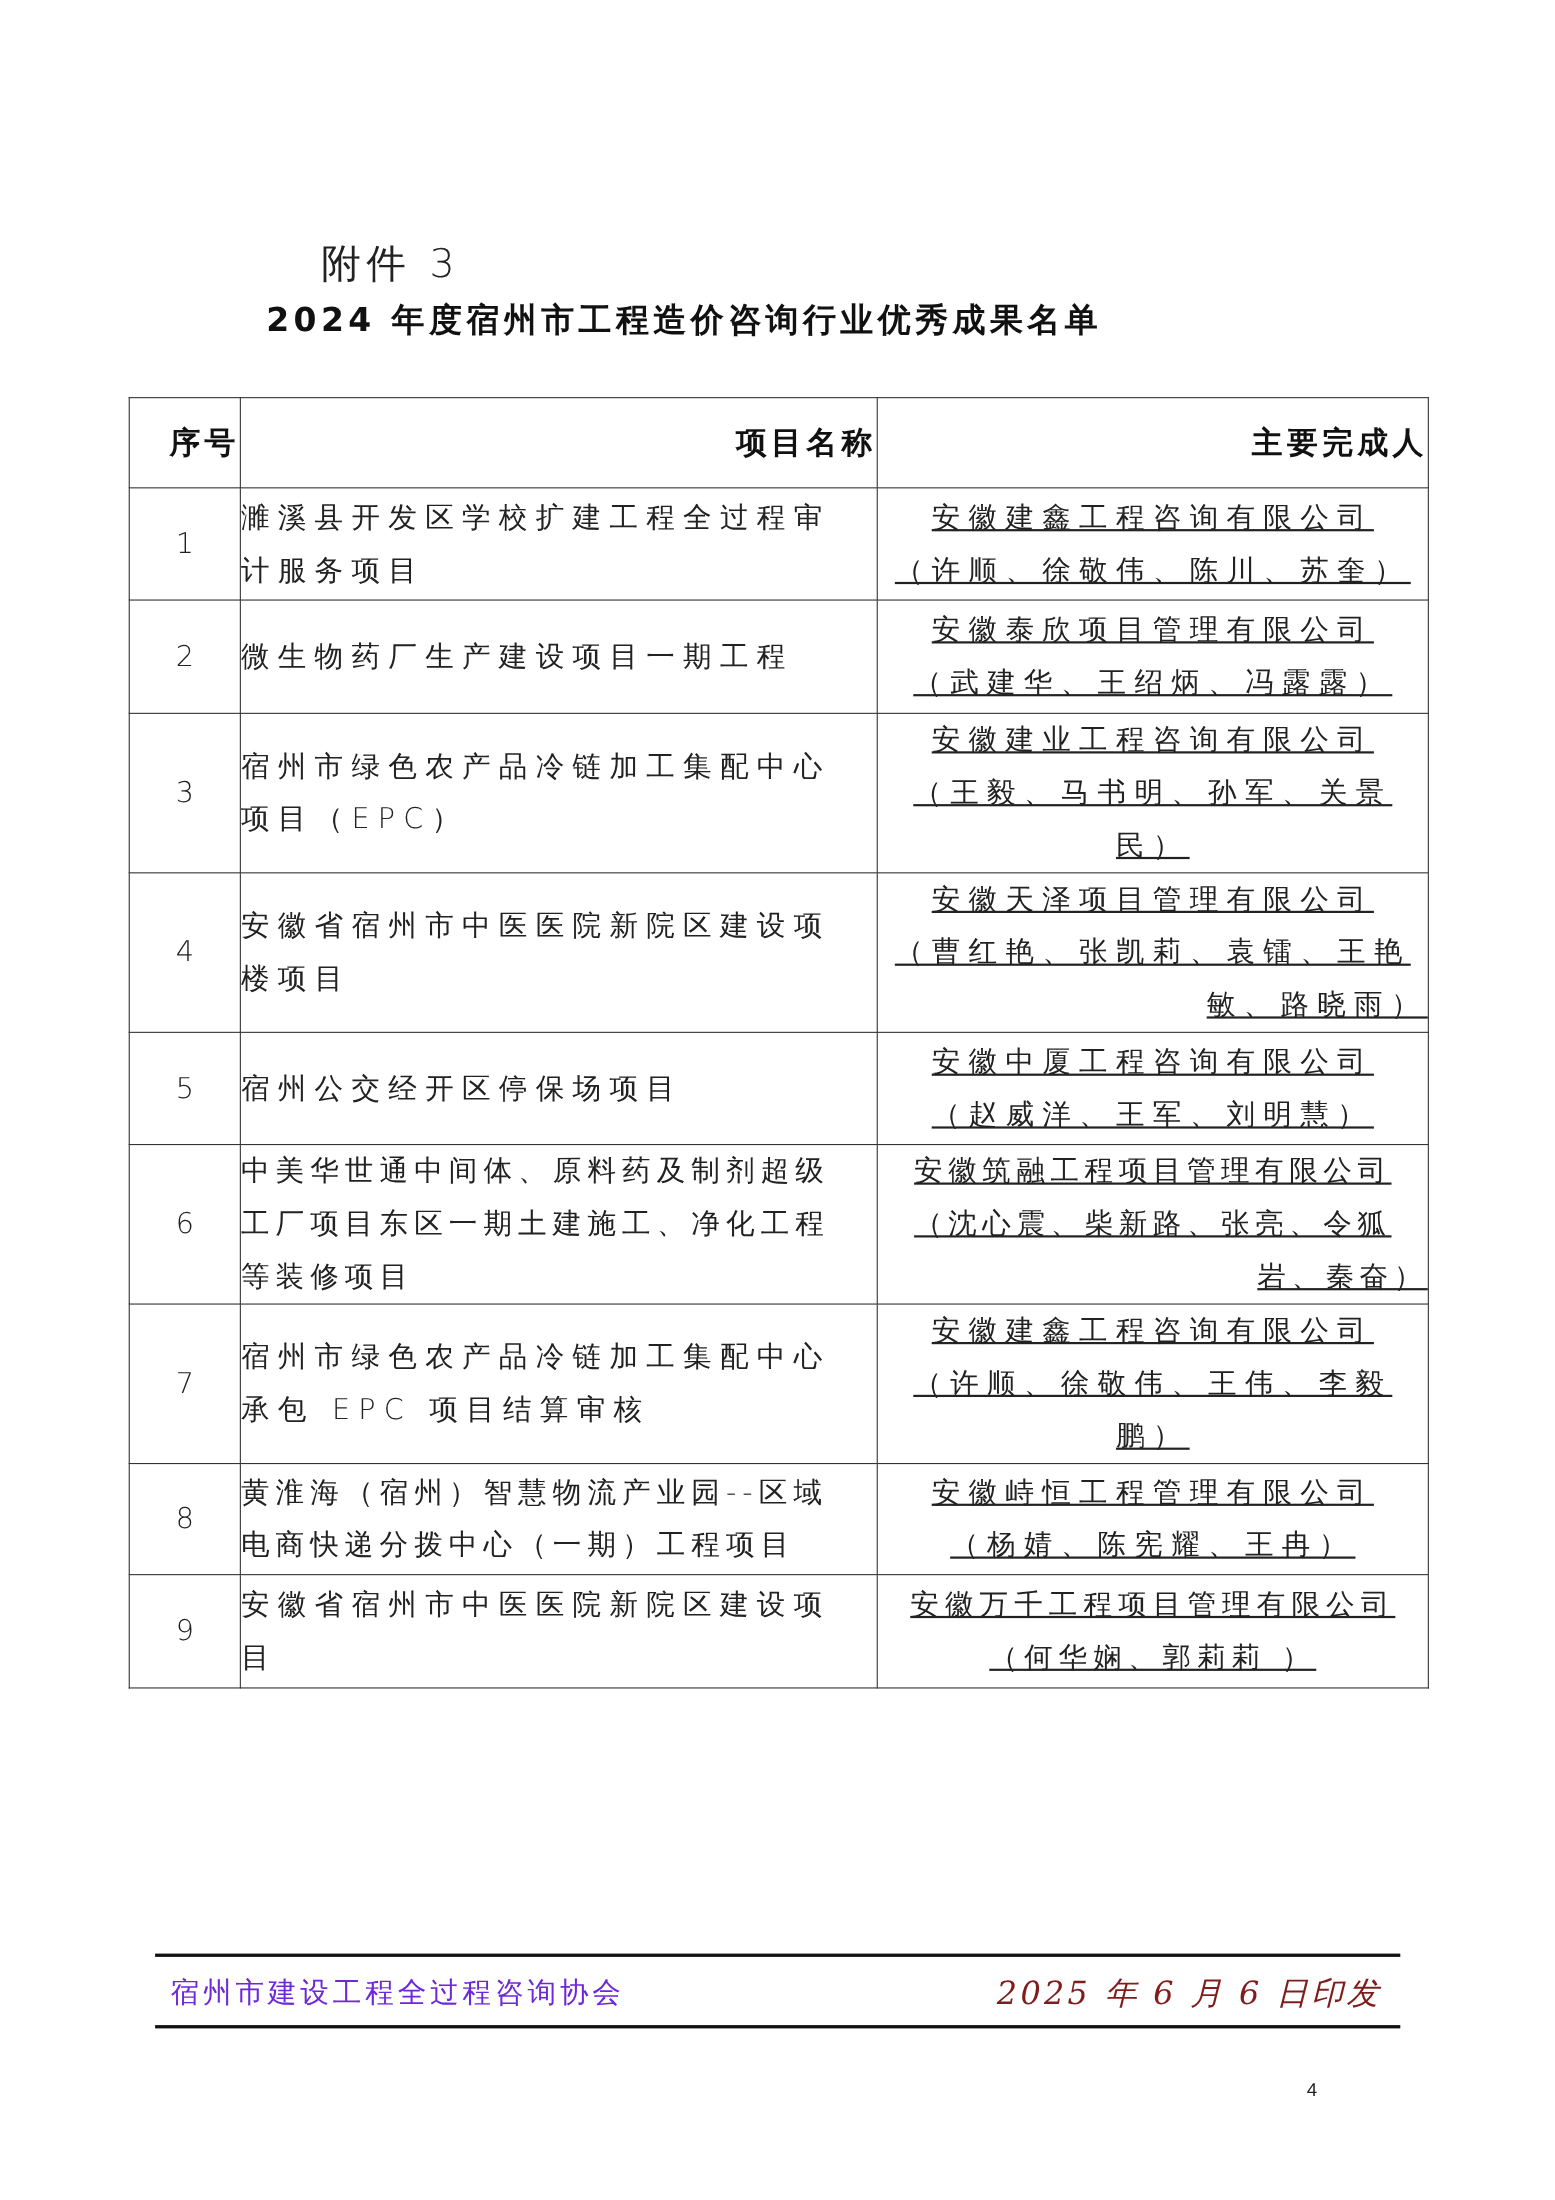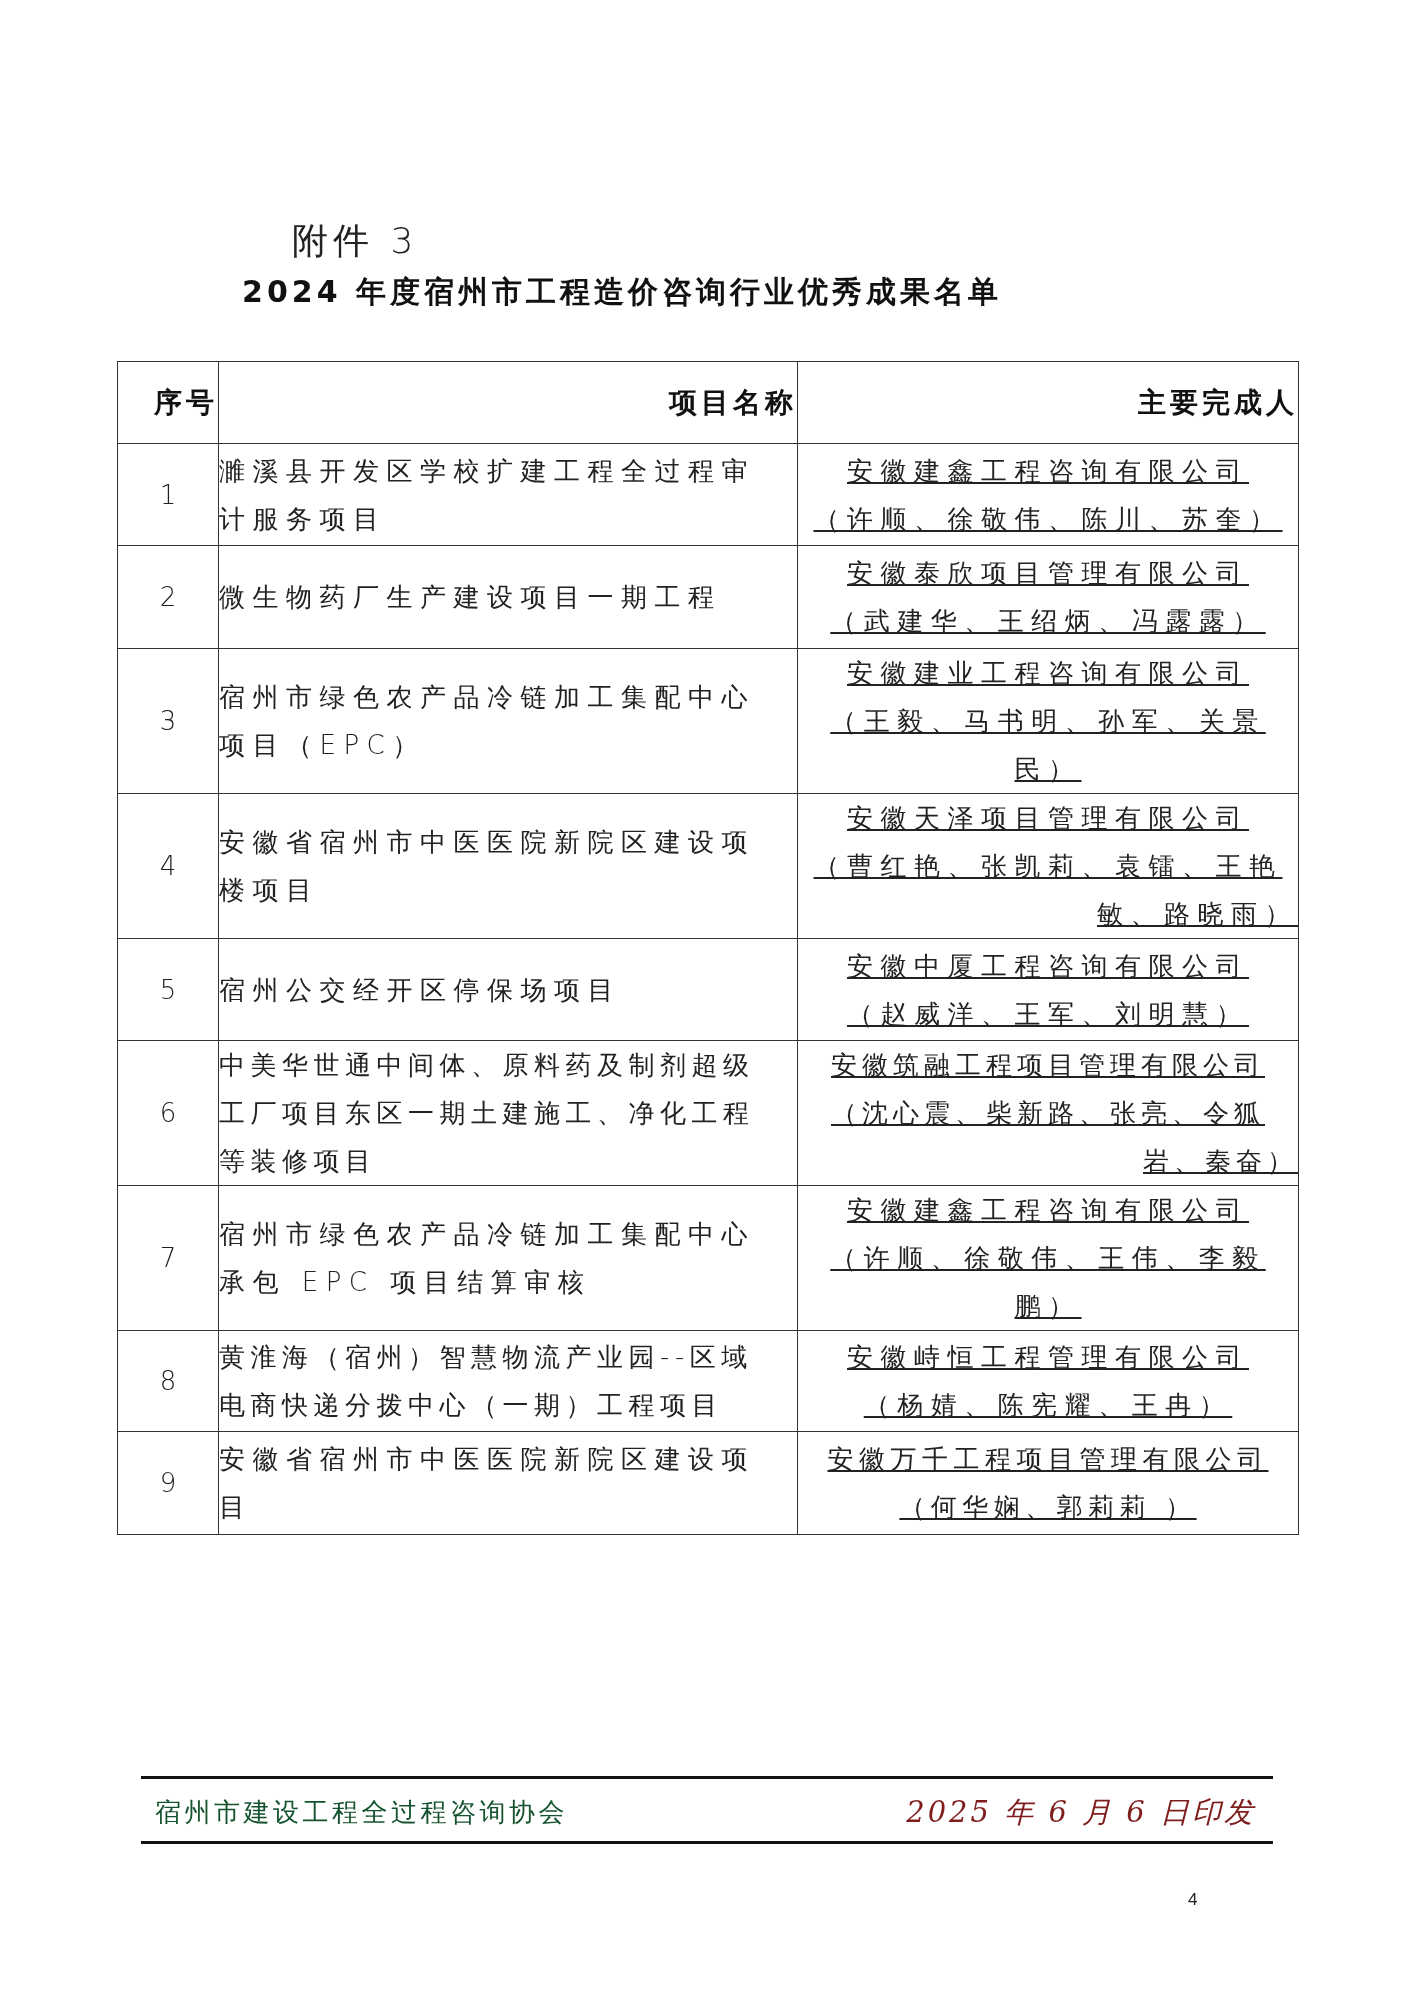--- a/index.html
+++ b/index.html
@@ -96,21 +96,21 @@
   }
   .footer-org {
     position: absolute;
     left: 155px;
     top: 1794px;
     font-size: 26px;
     line-height: 36px;
     letter-spacing: 3.5px;
     font-family: "DejaVu Sans", "Liberation Sans", sans-serif;
     font-weight: 300;
-    color: #14532d;
+    color: #6d28d9;
   }
   .footer-date {
     position: absolute;
     right: 158px;
     top: 1794px;
     font-size: 29px;
     line-height: 36px;
     letter-spacing: 3px;
     font-family: "DejaVu Serif", "Liberation Serif", serif;
     color: #7f1d1d;

